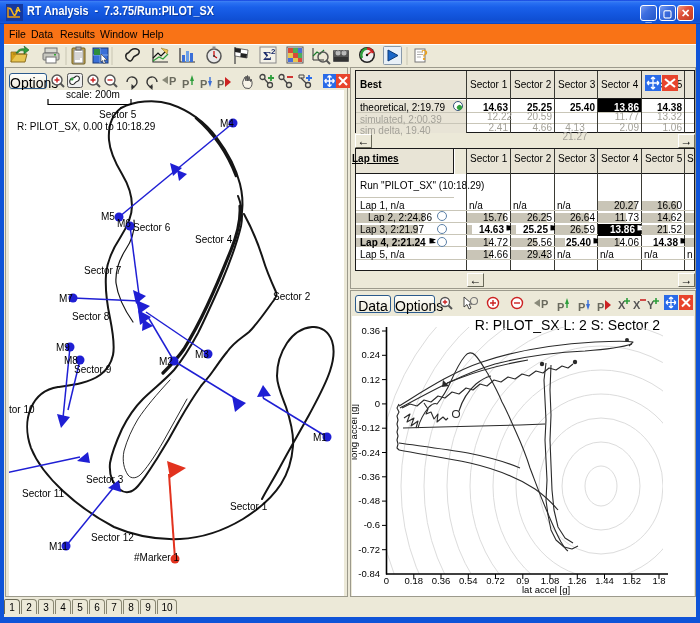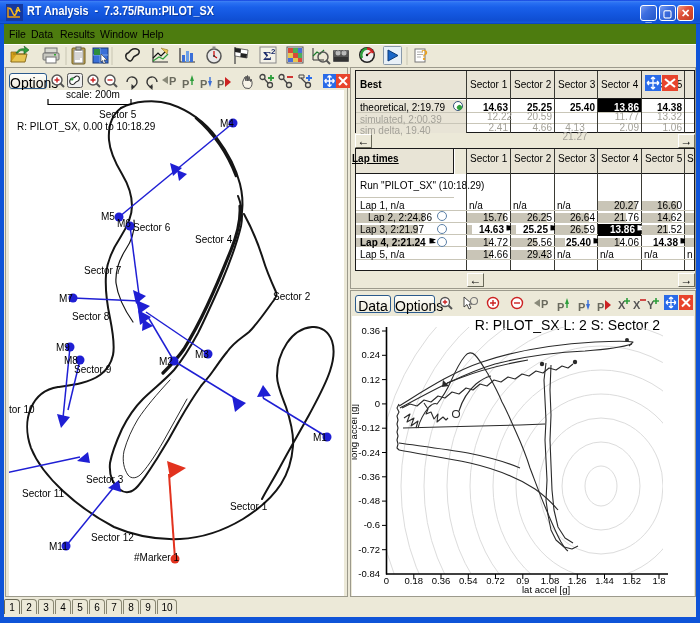--- a/index.html
+++ b/index.html
@@ -9,21 +9,21 @@
   .win-border { position:absolute; background:#0F54D8; }
   #titlebar {
     position:absolute; left:0; top:0; width:700px; height:24px;
     background:linear-gradient(180deg,#0831D9 0%,#3E80F4 5%,#2970F2 12%,#1A60EA 30%,#1356DE 60%,#0F4ED2 85%,#1358DC 94%,#0A3EB2 100%);
   }
   #titletext { position:absolute; left:27px; top:3px; color:#fff; font-weight:bold; font-size:13.5px; letter-spacing:0px; text-shadow:1px 1px 1px #0B3A9A; transform:scaleX(0.8); transform-origin:0 0; }
   .tbtn { position:absolute; top:5px; width:17px; height:16px; border:1px solid #fff; border-radius:3px; }
   .tbtn.b { background:linear-gradient(135deg,#7A9DEF 0%,#3D6EE0 40%,#2356C8 100%); }
   .tbtn.r { background:linear-gradient(135deg,#F0A088 0%,#E0513A 40%,#C23A1F 100%); }
   .glyph { position:absolute; color:#fff; font-weight:bold; font-size:11px; line-height:14px; width:100%; text-align:center; }
-  #menubar { position:absolute; left:4px; top:24px; width:692px; height:20px; background:#4d7c0f; font-size:10.5px; }
+  #menubar { position:absolute; left:4px; top:24px; width:692px; height:20px; background:#f97316; font-size:10.5px; }
   #menubar span { position:absolute; top:4px; }
   #toolbar1 { position:absolute; left:4px; top:44px; width:692px; height:24px; background:#ECE9D8; border-top:1px solid #fff; border-bottom:1px solid #C8C5B2; }
   .panel { position:absolute; background:#ECE9D8; border:1px solid #9C9A8C; }
   #mappanel  { left:5px;  top:67px;  width:343px; height:530px; }
   #besttbl   { left:350px; top:67px; width:346px; height:222px; }
   #ggpanel   { left:350px; top:290px; width:346px; height:307px; }
   #statusbar { position:absolute; left:4px; top:598px; width:692px; height:19px; background:#ECE9D8; }
   .optbtn { position:absolute; border:1px solid #2B5A8C; border-radius:3px; background:linear-gradient(180deg,#FEFEFB,#EFECDC); font-size:14px; text-align:center; color:#000; }
   .tab { position:absolute; top:1px; height:15px; background:#ECE9D8; border:1px solid #8A8873; border-bottom:none; border-radius:2px 4px 0 0; font-size:10px; text-align:center; padding-top:2px; }
   .sunk { position:absolute; top:2px; height:14px; border:1px solid; border-color:#9C9A8C #fff #fff #9C9A8C; font-size:10.5px; padding:1px 0 0 5px;margin-top:24px; }
@@ -423,21 +423,21 @@
 <div class="abs" style="left:6px;top:146.3px;width:68px;height:9px;background:#C9C5B7;"></div>
 <div class="abs" style="left:18px;top:145.3px;">Lap 2, 2:24.86</div>
 <div class="abs" style="left:87px;top:144.3px;width:10px;height:10px;border:1.5px solid #5B7FA6;border-radius:50%;background:#fff;"></div>
 <div class="abs" style="left:117px;top:146.3px;width:38px;height:9px;background:#C9C5B7;"></div>
 <div class="abs" style="left:117px;top:145.3px;width:41px;text-align:right;">15.76</div>
 <div class="abs" style="left:161px;top:146.3px;width:36px;height:9px;background:#C9C5B7;"></div>
 <div class="abs" style="left:161px;top:145.3px;width:41px;text-align:right;">26.25</div>
 <div class="abs" style="left:205px;top:146.3px;width:34px;height:9px;background:#C9C5B7;"></div>
 <div class="abs" style="left:205px;top:145.3px;width:40px;text-align:right;">26.64</div>
 <div class="abs" style="left:248px;top:146.3px;width:28px;height:9px;background:#C9C5B7;"></div>
-<div class="abs" style="left:248px;top:145.3px;width:41px;text-align:right;">21.76</div>
+<div class="abs" style="left:248px;top:145.3px;width:41px;text-align:right;">11.73</div>
 <div class="abs" style="left:292px;top:146.3px;width:30px;height:9px;background:#C9C5B7;"></div>
 <div class="abs" style="left:292px;top:145.3px;width:40px;text-align:right;">14.62</div>
 <div class="abs" style="left:335px;top:146.3px;width:9px;height:9px;background:#C9C5B7;"></div>
 
 <div class="abs" style="left:6px;top:158.4px;width:62px;height:9px;background:#C9C5B7;"></div>
 <div class="abs" style="left:10px;top:157.4px;">Lap 3, 2:21.97</div>
 <div class="abs" style="left:87px;top:157.1px;width:10px;height:10px;border:1.5px solid #5B7FA6;border-radius:50%;background:#fff;"></div>
 <div class="abs" style="left:117px;top:158.4px;width:5px;height:9px;background:#C9C5B7;"></div>
 <div class="abs" style="left:117px;top:157.4px;width:37px;text-align:right;font-weight:bold;">14.63</div>
 <svg class="abs" style="left:156px;top:158.4px;" width="7" height="9" viewBox="0 0 7 9">

